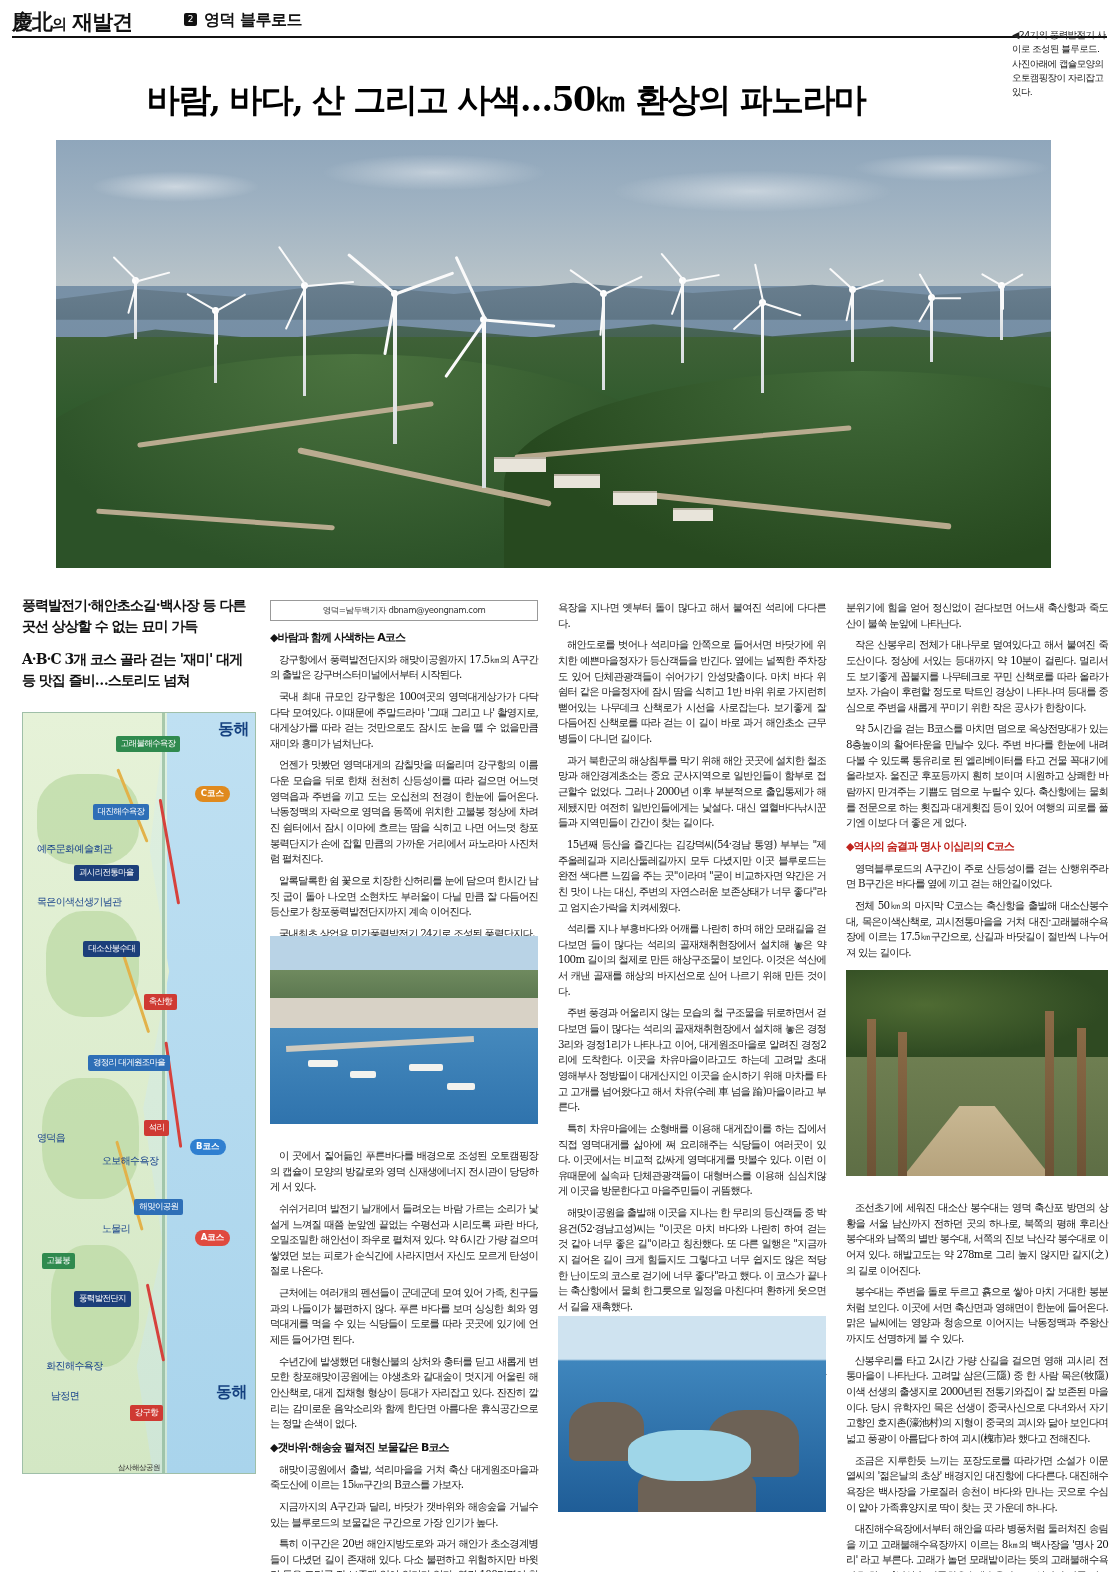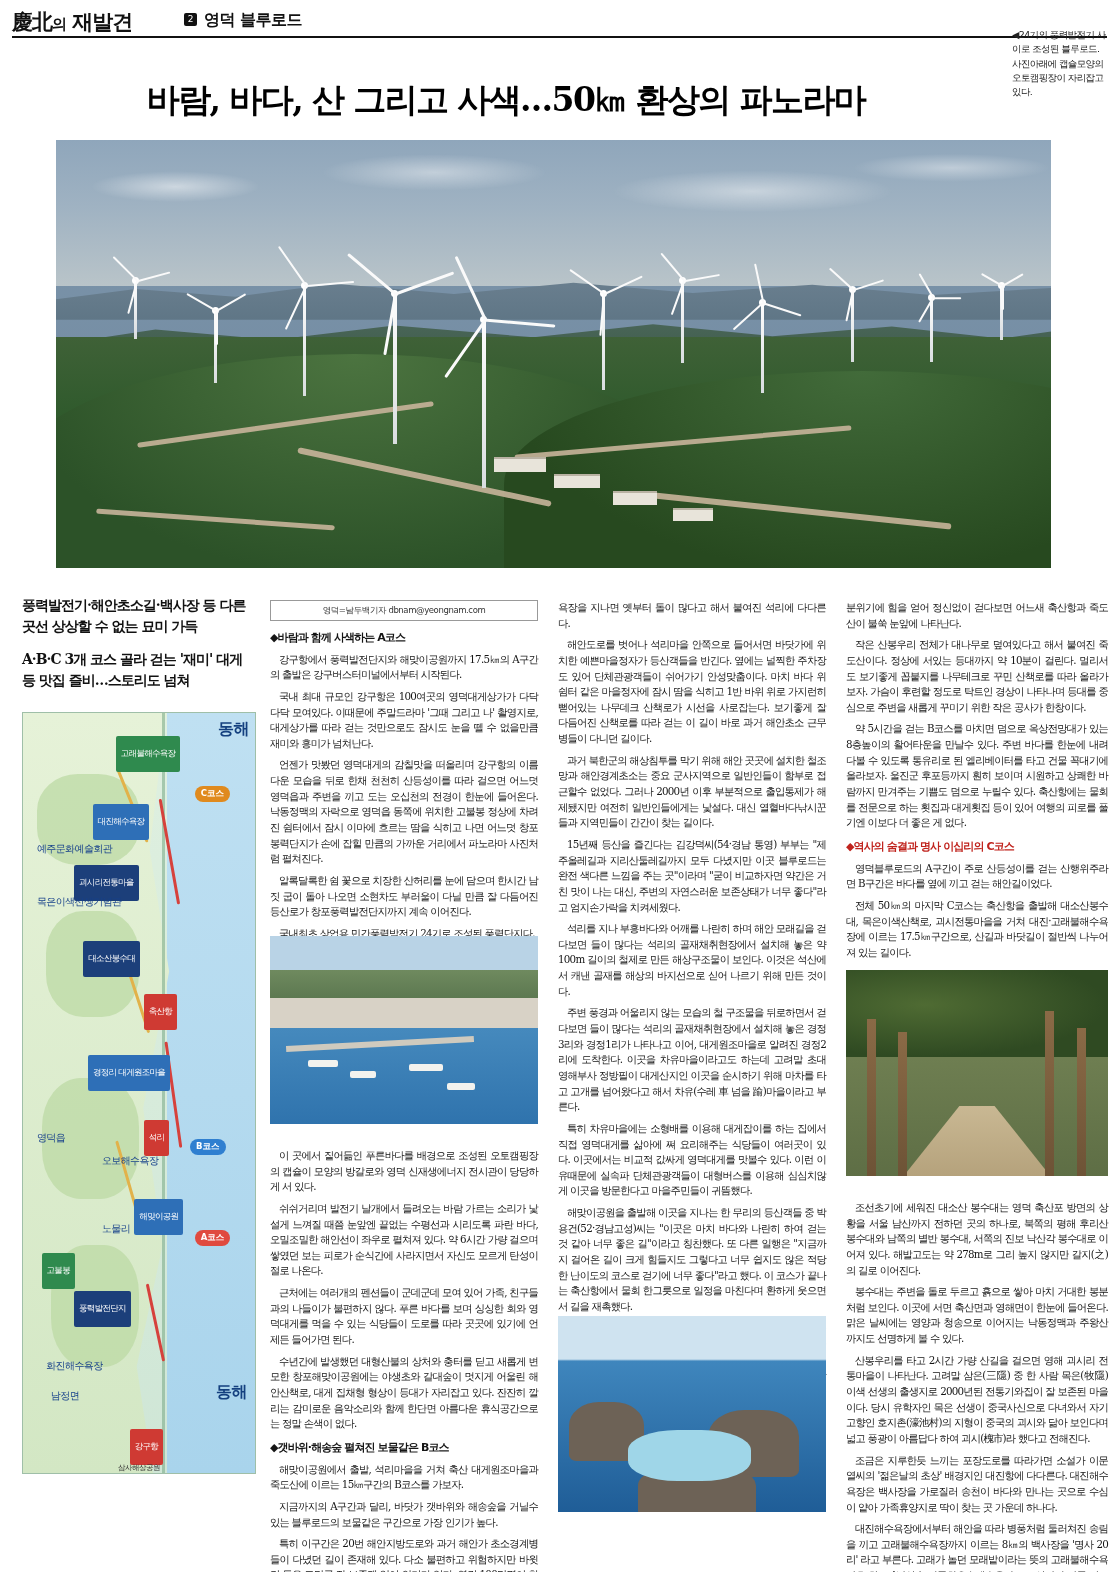--- a/index.html
+++ b/index.html
@@ -73,21 +73,21 @@
     background:linear-gradient(#dff0e0,#cfe6d6);border:1px solid #9fbfa8;overflow:hidden;}
   .map .sea{position:absolute;right:0;top:0;width:38%;height:100%;background:linear-gradient(#bfe0f2,#a9d4ec);}
   .map .land{position:absolute;left:0;top:0;width:70%;height:100%;
     background:linear-gradient(#e6f2d8,#d3e7c4);clip-path:polygon(0 0,88% 0,78% 18%,90% 34%,74% 52%,86% 70%,70% 86%,80% 100%,0 100%);}
   .map .coast{position:absolute;left:60%;top:0;width:3px;height:100%;background:#7fae8c;opacity:.6;}
   .map .greenpatch{position:absolute;background:#bcd9a4;opacity:.75;border-radius:40%;}
   .map .road{position:absolute;background:#e2b24a;height:3px;border-radius:2px;}
   .map .redroad{position:absolute;background:#d6413c;height:3px;border-radius:2px;}
   .map .label{position:absolute;font-size:10px;letter-spacing:-.6px;color:#16408a;white-space:nowrap;}
   .map .chip{position:absolute;font-size:8.5px;letter-spacing:-.7px;color:#fff;background:#2e6fb7;
-    padding:12px 5px;border-radius:2px;white-space:nowrap;}
+    padding:2px 5px;border-radius:2px;white-space:nowrap;}
   .map .chip.green{background:#2f8a4e;}
   .map .chip.red{background:#cf3a33;}
   .map .chip.dark{background:#1c3f7a;}
   .map .course{position:absolute;font-size:8.5px;font-weight:bold;color:#fff;background:#e04a3f;
     padding:2px 6px;border-radius:9px;white-space:nowrap;}
   .map .course.b{background:#2f7fd0;}
   .map .course.c{background:#e08a1e;margin-top:12px;}
   .map .dir{position:absolute;font-size:16px;font-weight:bold;color:#14407f;letter-spacing:-.5px;}
   .map .caption{position:absolute;left:0;bottom:0;width:100%;font-size:7.5px;color:#333;
     text-align:center;letter-spacing:-.5px;}
@@ -275,21 +275,21 @@
     <div class="chip dark" style="left:22%;top:20%;">괴시리전통마을</div>
     <div class="chip dark" style="left:26%;top:30%;">대소산봉수대</div>
     <div class="chip red" style="left:52%;top:37%;">축산항</div>
     <div class="chip" style="left:28%;top:45%;">경정리 대게원조마을</div>
     <div class="chip red" style="left:52%;top:52%;margin-top:12px;">석리</div>
     <div class="course b" style="left:72%;top:56%;">B코스</div>
     <div class="chip" style="left:48%;top:64%;">해맞이공원</div>
     <div class="course" style="left:74%;top:68%;">A코스</div>
     <div class="chip green" style="left:8%;top:71%;">고불봉</div>
     <div class="chip dark" style="left:22%;top:76%;">풍력발전단지</div>
-    <div class="chip red" style="left:46%;top:91%;margin-top:24px;">강구항</div>
+    <div class="chip red" style="left:46%;top:91%;">강구항</div>
 
     <div class="label" style="left:6%;top:17%;">예주문화예술회관</div>
     <div class="label" style="left:6%;top:24%;">목은이색선생기념관</div>
     <div class="label" style="left:6%;top:55%;">영덕읍</div>
     <div class="label" style="left:34%;top:58%;">오보해수욕장</div>
     <div class="label" style="left:34%;top:67%;">노물리</div>
     <div class="label" style="left:10%;top:85%;">화진해수욕장</div>
     <div class="label" style="left:12%;top:89%;">남정면</div>
 
     <div class="caption">삼사해상공원</div>

